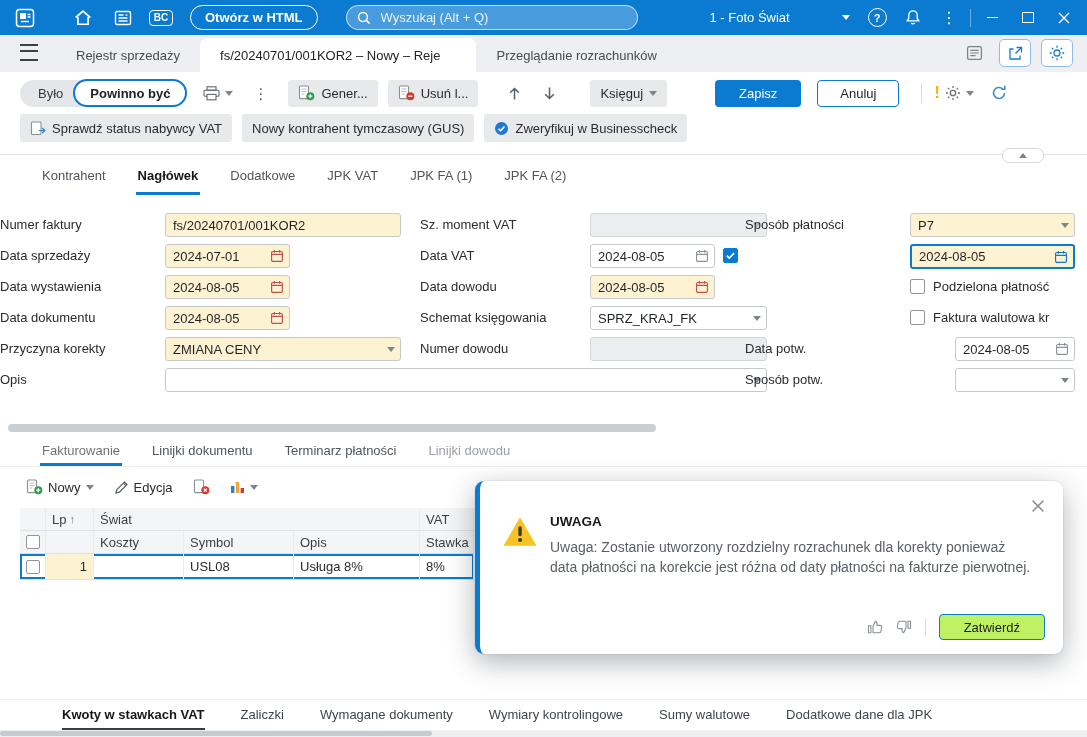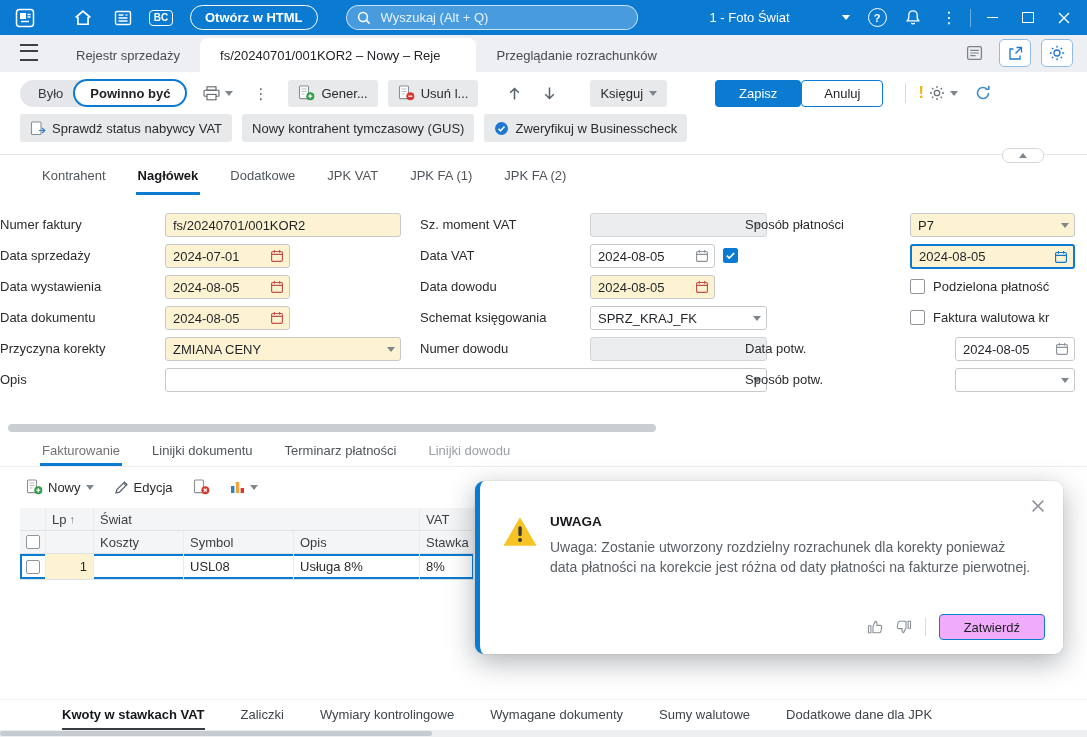--- a/index.html
+++ b/index.html
@@ -130,21 +130,21 @@
   .lp-val{background:#fdf3d2;width:48px;justify-content:flex-end}
 
   
   .dialog{position:absolute;left:475px;top:481px;width:588px;height:173px;background:#fff;
         border-radius:9px;border-left:5px solid #0b7ad1;z-index:50;box-sizing:border-box;
         box-shadow:0 8px 28px rgba(25,35,45,.35),0 0 0 1px rgba(0,0,0,.04)}
   .dlg-title{position:absolute;left:70px;top:33px;font-weight:bold;font-size:13.5px;color:#17191c}
   .dlg-msg{position:absolute;left:70px;top:57px;width:486px;color:#5a6066;font-size:14px;line-height:1.42}
   .dlg-close{position:absolute;right:18px;top:18px;cursor:pointer}
   .dlg-footer{position:absolute;right:18px;bottom:14px;display:flex;align-items:center;gap:13px}
-  .dlg-confirm{background:#f0abfc;border:1px solid #0b7ad1;border-radius:4px;height:26px;
+  .dlg-confirm{background:#bef264;border:1px solid #0b7ad1;border-radius:4px;height:26px;
         display:inline-flex;align-items:center;padding:0 24px;cursor:pointer;color:#1b1e21;font:inherit}
   .thumb{cursor:pointer}
   .thumb.down svg{transform:rotate(180deg)}
 
   
   .bottombar{position:absolute;left:0;top:699px;width:1087px;height:31px;display:flex;
         align-items:stretch;border-top:1px solid #f0f1f3;background:#fff}
   .btabs{display:flex;margin-left:62px;gap:36px}
   .btab{display:flex;align-items:center;color:#3f454b;cursor:pointer;border-bottom:3px solid transparent;
         white-space:nowrap}
@@ -317,21 +317,21 @@
   </div>
 
   <div class="btn" style="margin-left:34px">
     <span>Księguj</span>
     <span class="chev"></span>
   </div>
 
   <div class="btn-primary" style="margin-left:48px">
     <span>Zapisz</span>
   </div>
-  <div class="btn-outline" style="">
+  <div class="btn-outline" style="margin-left:16px">
     <span>Anuluj</span>
   </div>
 
   <div class="vsep" style="margin-left:22px"></div>
 
   <div class="flat" style="margin-left:12px">
     <span class="warn-ex">!</span>
     <svg width="16" height="16" viewBox="0 0 16 16">
         <circle cx="8" cy="8" r="2.7" fill="none" stroke="#6b7177" stroke-width="1.3"></circle>
         <path d="M8 1v2M8 13v2M1 8h2M13 8h2M3 3l1.4 1.4M11.6 11.6L13 13M13 3l-1.4 1.4M4.4 11.6L3 13" stroke="#6b7177" stroke-width="1.3"></path>
@@ -661,24 +661,24 @@
 <span class="b-dots vdots">⋮</span>
 <div class="bottombar">
   <div class="btabs">
     <div class="btab active">
         <span>Kwoty w stawkach VAT</span>
       </div>
     <div class="btab">
         <span>Zaliczki</span>
       </div>
     <div class="btab">
+        <span>Wymagane dokumenty</span>
+      </div>
+    <div class="btab">
         <span>Wymiary kontrolingowe</span>
-      </div>
-    <div class="btab">
-        <span>Wymagane dokumenty</span>
       </div>
     <div class="btab">
         <span>Sumy walutowe</span>
       </div>
     <div class="btab">
         <span>Dodatkowe dane dla JPK</span>
       </div>
   </div>
 </div>
 <div class="bscroll">

